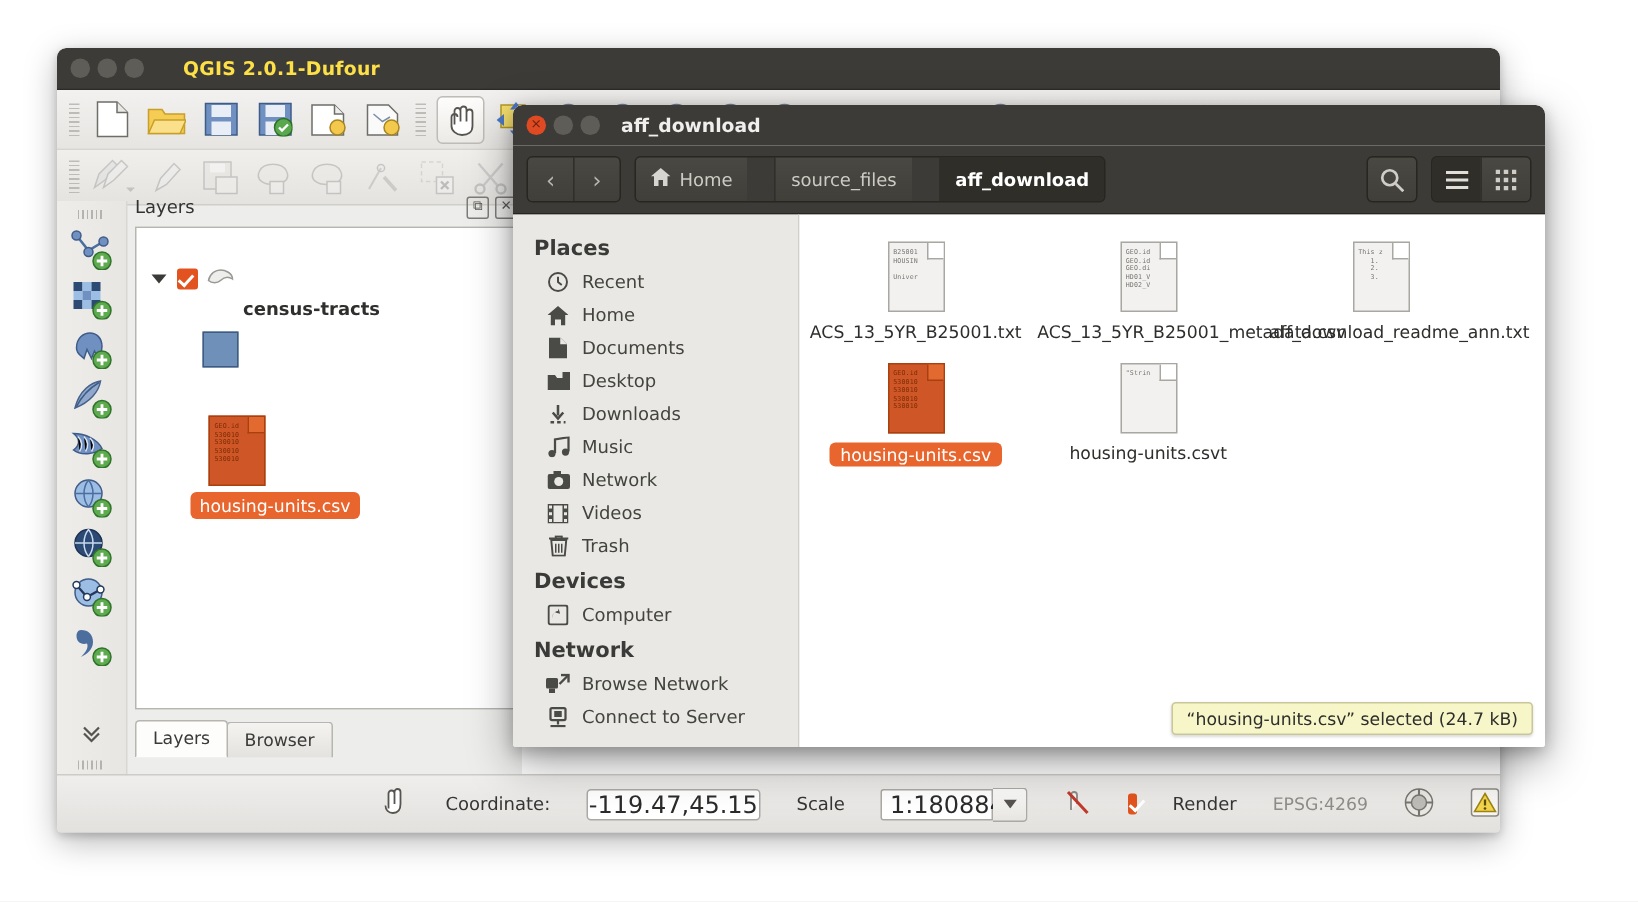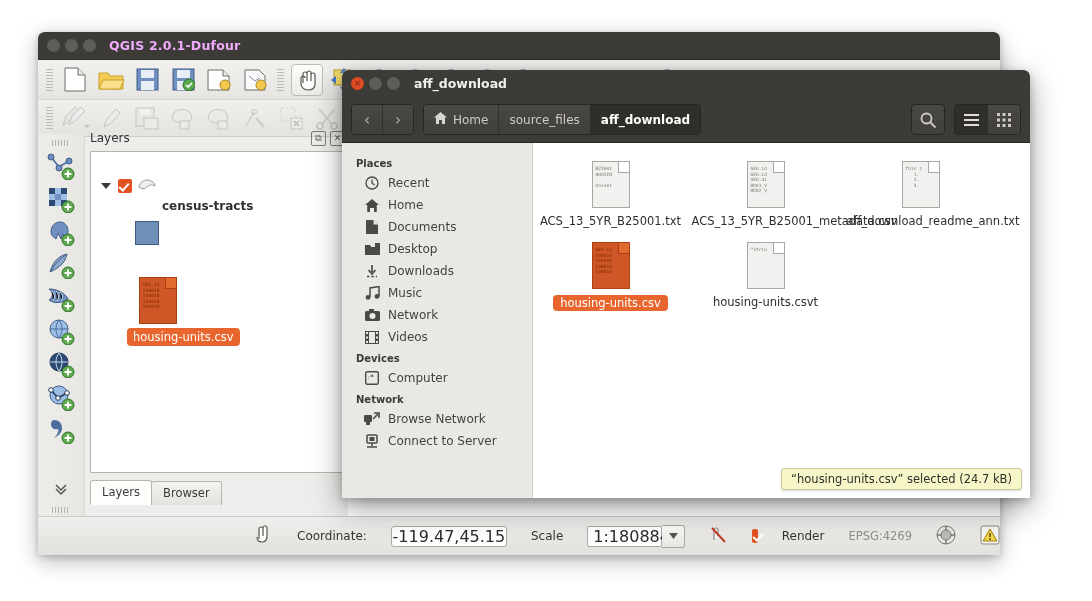--- a/index.html
+++ b/index.html
@@ -25,21 +25,21 @@
     border-radius:6px 6px 0 0;
     display:flex;align-items:center;padding-left:9px;
     border-bottom:1px solid #2c2b28;
   }
   .wbtn{width:13px;height:13px;border-radius:50%;margin-right:5px;
         display:flex;align-items:center;justify-content:center;
         font-size:9px;color:#3c3b37;line-height:1;}
   .wbtn.close{background:#5e5d58;}
   .wbtn.min{background:#5e5d58;}
   .wbtn.max{background:#5e5d58;}
-  .qgis-title{color:#f0abfc;font-size:12.5px;font-weight:bold;margin-left:8px;letter-spacing:.2px;}
+  .qgis-title{color:#fde047;font-size:12.5px;font-weight:bold;margin-left:21px;letter-spacing:.2px;}
 
   .qgis-toolbar{
     background:linear-gradient(#f2f1ef,#e6e5e2);
     height:39px;display:flex;align-items:center;
     border-bottom:1px solid #d6d5d1;
     padding-left:4px;
   }
   .qgis-toolbar2{
     background:linear-gradient(#f0efec,#e4e3e0);
     height:36px;display:flex;align-items:center;
@@ -158,39 +158,39 @@
   }
   .navgroup{display:flex;border:1px solid #27261f;border-radius:4px;overflow:hidden;}
   .navbtn{width:30px;height:29px;background:linear-gradient(#4a4843,#403f3a);
           display:flex;align-items:center;justify-content:center;color:#b9b7b1;font-size:15px;}
   .navbtn+.navbtn{border-left:1px solid #302f29;}
   .crumbs{display:flex;border:1px solid #27261f;border-radius:4px;overflow:hidden;}
   .crumb{
     height:29px;padding:0 10px;display:flex;align-items:center;gap:6px;
     background:linear-gradient(#4a4843,#403f3a);color:#cdcbc4;font-size:12px;
   }
-  .crumb+.crumb{border-left:1px solid #302f29;}
+  .crumb+.crumb{border-left:1px solid #302f29;margin-left:18px;}
   .crumb.active{background:#2f2e29;color:#ffffff;font-weight:bold;}
   .hb-spacer{flex:1;}
   .hb-btn{
     width:32px;height:29px;border:1px solid #27261f;border-radius:4px;
     background:linear-gradient(#4a4843,#403f3a);
     display:flex;align-items:center;justify-content:center;color:#cac8c1;
   }
   .hb-pair{display:flex;border:1px solid #27261f;border-radius:4px;overflow:hidden;}
   .hb-pair>div{width:32px;height:29px;display:flex;align-items:center;justify-content:center;color:#cac8c1;}
   .hb-pair>.on{background:#2f2e29;}
   .hb-pair>.off{background:linear-gradient(#4a4843,#403f3a);border-left:1px solid #302f29;}
 
   .fm-body{display:flex;height:356px;}
   .fm-sidebar{
     width:190px;background:#e9e8e4;border-right:1px solid #cfcec9;
     padding-top:10px;font-size:12px;color:#3a3a38;overflow:hidden;
   }
-  .side-head{font-weight:bold;font-size:10px;color:#3a3a38;padding:5px 0 3px 14px;}
+  .side-head{font-weight:bold;font-size:14px;color:#3a3a38;padding:5px 0 3px 14px;}
   .side-item{display:flex;align-items:center;gap:8px;padding:3px 0 3px 22px;color:#44443f;}
   .side-ico{width:16px;height:16px;display:flex;align-items:center;justify-content:center;}
 
   .fm-content{flex:1;background:#ffffff;position:relative;padding:14px 0 0 0;}
   .fgrid{display:flex;flex-wrap:wrap;}
   .fitem{width:155px;padding:4px 0 10px;display:flex;flex-direction:column;align-items:center;}
   .fthumb{width:38px;height:47px;position:relative;margin-bottom:6px;}
   .doc{
     width:38px;height:47px;background:#f2f1ef;border:1px solid #a8a7a2;
     box-sizing:border-box;position:relative;overflow:hidden;
@@ -758,20 +758,30 @@
                   <rect x="11" y="1" width="2" height="2"></rect>
                   <rect x="11" y="5.5" width="2" height="2"></rect>
                   <rect x="11" y="10" width="2" height="2"></rect>
                   <rect x="4" y="1" width="6" height="11"></rect>
                 </g>
               </svg>
           </span>
           <span>Videos</span>
         </div>
 
+        <div class="side-item">
+          <span class="side-ico">
+            <svg width="13" height="14" viewBox="0 0 13 14">
+                <path d="M0 2h13M4.5 2V0.5h4V2" stroke="#4a4a46" stroke-width="1.3" fill="none"></path>
+                <path d="M1.5 3h10l-1 10.5h-8z" fill="none" stroke="#4a4a46" stroke-width="1.3"></path>
+                <path d="M4.5 5.5v6M6.5 5.5v6M8.5 5.5v6" stroke="#4a4a46"></path>
+              </svg>
+          </span>
+          <span>Trash</span>
+        </div>
 
         <div class="side-head">Devices</div>
         <div class="side-item">
           <span class="side-ico">
             <svg width="14" height="14" viewBox="0 0 14 14">
                 <rect x="0.7" y="0.7" width="12.6" height="12.6" rx="1.5" fill="none" stroke="#4a4a46" stroke-width="1.4"></rect>
                 <path d="M4 9.5c-1.5-2 0-5 3-5.2l.4-1.6 1 3.4-3.2-.8.4-.6C3.7 5.6 3 7.8 4 9.5z" fill="#4a4a46"></path>
               </svg>
           </span>
           <span>Computer</span>

